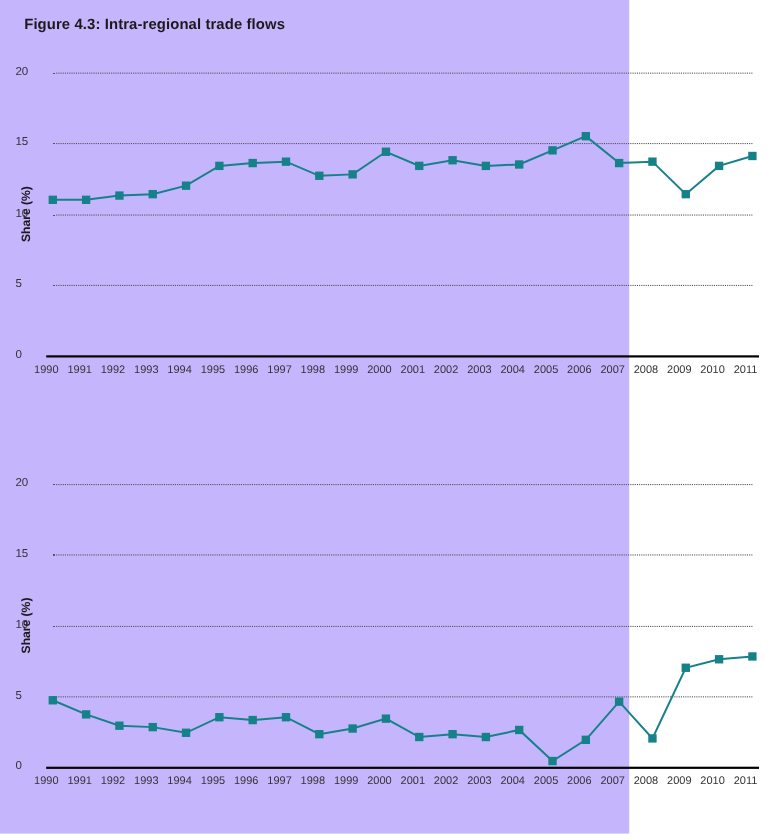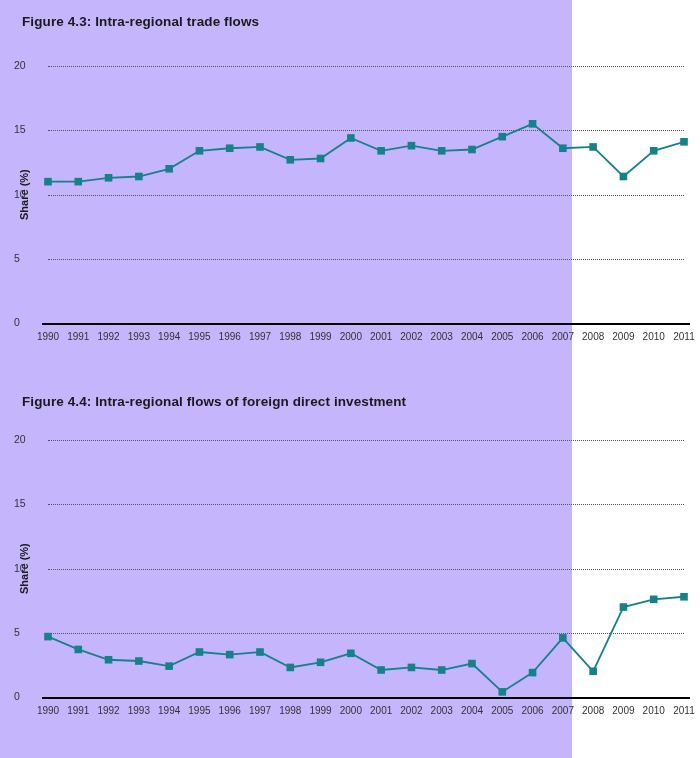--- a/index.html
+++ b/index.html
@@ -51,21 +51,20 @@
     position: absolute;
     font-size: 10.5px;
     color: #333333;
     text-align: left;
     width: 26px;
   }
   .xtick {
     position: absolute;
     font-size: 10px;
     color: #333333;
-    text-align: center;
     width: 34px;
   }
   .gridline {
     position: absolute;
     height: 0;
     border-top: 1.5px dotted #555555;
   }
   .axisline {
     position: absolute;
     height: 0;
@@ -136,21 +135,20 @@
         <rect x="619.63" y="172.71" width="7.6" height="7.6" fill="#17818a"></rect>
         <rect x="649.91" y="147.01" width="7.6" height="7.6" fill="#17818a"></rect>
         <rect x="680.20" y="138.01" width="7.6" height="7.6" fill="#17818a"></rect>
       </svg>
     </div>
 </div>
 
 <div class="fig-gap"></div>
 
 <div class="figure" id="figure-2">
-  <div class="fig-title">Figure 4.4: Intra-regional flows of foreign direct investment</div>
   <div class="plot-area" id="plot-2">
       <div class="ylabel" style="left: 18px; top: 214px;">Share (%)</div>
       <div class="ytick" style="left: 14px; top: 310px;">0</div>
       <div class="gridline" style="left: 48px; width: 636px; top: 252.75px;"></div>
       <div class="ytick" style="left: 14px; top: 245.75px;">5</div>
       <div class="gridline" style="left: 48px; width: 636px; top: 188.5px;"></div>
       <div class="ytick" style="left: 14px; top: 181.5px;">10</div>
       <div class="gridline" style="left: 48px; width: 636px; top: 124.25px;"></div>
       <div class="ytick" style="left: 14px; top: 117.25px;">15</div>
       <div class="gridline" style="left: 48px; width: 636px; top: 60px;"></div>

